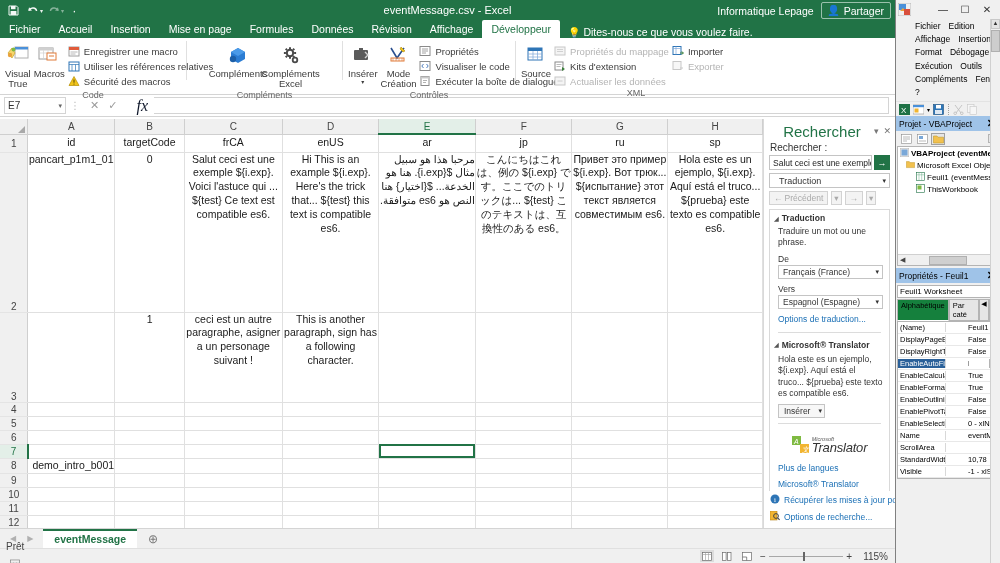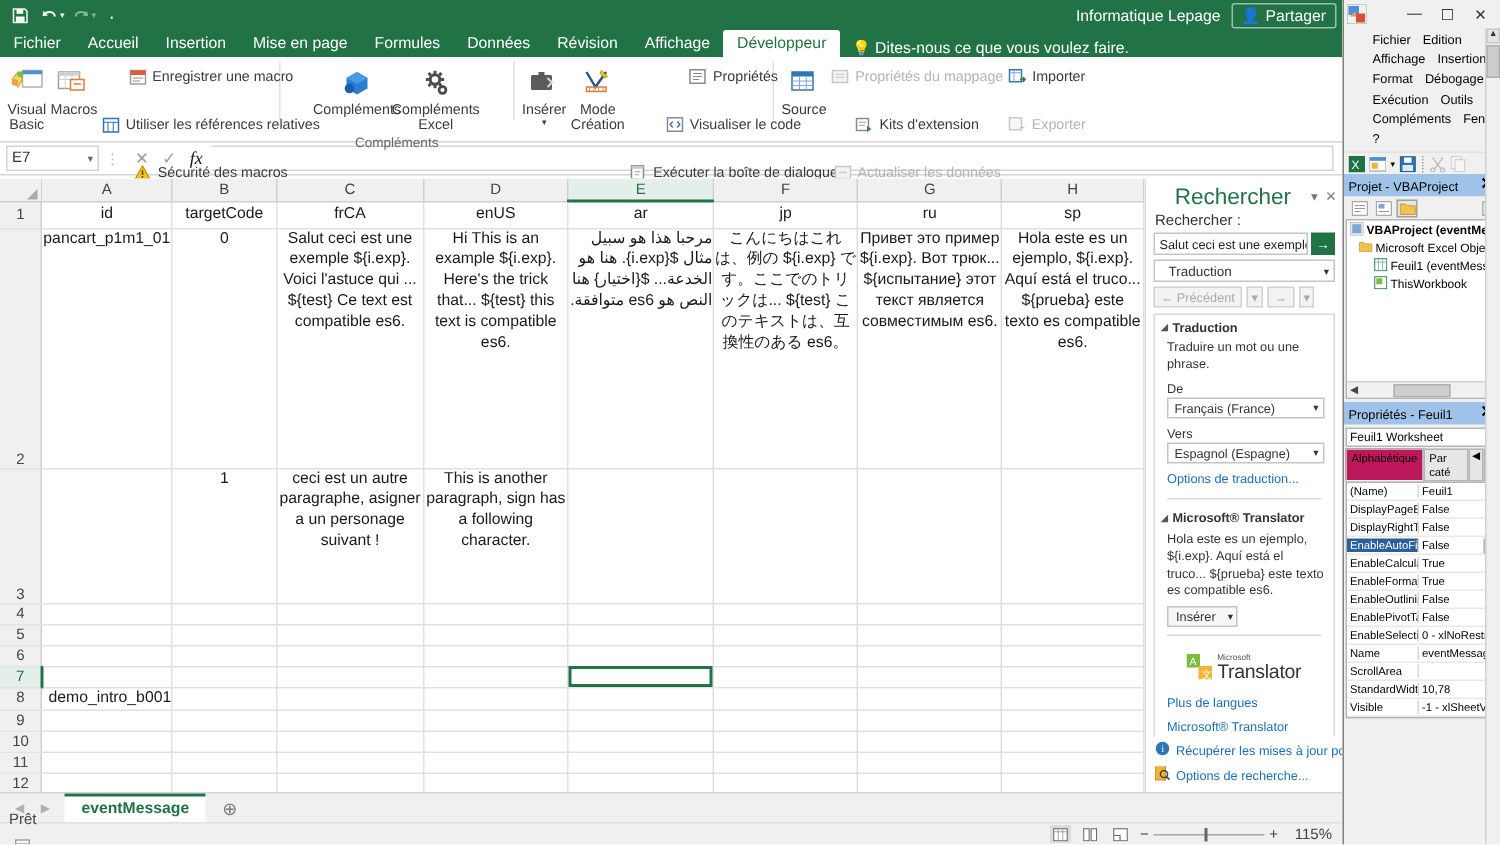--- a/index.html
+++ b/index.html
@@ -62,39 +62,39 @@
   .rgroup-label {
     text-align:center; font-size:9px; color:#666; padding-bottom:1px; height:12px;
   }
   .rgroup-sep { width:1px; background:#e0e0e0; margin:3px 0 14px 0; }
 
   .bigbtn {
     display:flex; flex-direction:column; align-items:center; width:42px;
     font-size:9.5px; color:#3b3b3b; line-height:1.08; text-align:center; padding-top:1px;
   }
   .bigbtn .gl { height:26px; display:flex; align-items:center; justify-content:center; }
-  .smallcol { display:flex; flex-direction:column; gap:18px; padding-top:2px;align-items:center; }
+  .smallcol { display:flex; flex-direction:column; gap:1px; padding-top:2px; }
   .smallbtn {
     display:flex; align-items:center; gap:4px; font-size:9.5px; color:#3b3b3b;
     height:14px; white-space:nowrap;
   }
   .smallbtn.disabled { color:#b4b4b4; }
   .ic { width:12px; height:12px; display:inline-block; flex:none; position:relative; }
 
   
   .fbar { height:22px; display:flex; align-items:center; background:#fff; border-bottom:1px solid #d4d4d4; }
   .namebox {
     width:62px; height:17px; margin-left:4px; border:1px solid #d4d4d4; background:#fff;
     display:flex; align-items:center; justify-content:space-between; padding:0 3px;
     font-size:10px; color:#333;
   }
   .nb-caret { font-size:7px; color:#666; }
   .fb-sep { color:#bbb; padding:0 4px; font-size:10px;}
   .fb-icons { display:flex; align-items:center; gap:9px; padding:0 6px; color:#9a9a9a; font-size:11px;}
-  .fx { font-style:italic; font-family:"Liberation Serif", serif; font-size:12px; color:#0f172a;}
+  .fx { font-style:italic; font-family:"Liberation Serif", serif; font-size:16px; color:#0f172a;margin-left:10px;}
   .fb-input { flex:1; height:17px; border:1px solid #d4d4d4; border-left:none; background:#fff; margin-right:6px; }
 
   
   .gridwrap { position:absolute; left:0; top:119px; width:763px; height:409px; overflow:hidden; background:#fff;}
   table.grid { border-collapse:collapse; table-layout:fixed; }
   table.grid td, table.grid th { padding:0; margin:0; }
   .corner {
     width:28px; height:15px; background:#f0f0f0; border-right:1px solid #cfcfcf; border-bottom:1px solid #cfcfcf;
     position:relative;
   }
@@ -186,21 +186,21 @@
     height:14px; border:1px solid #c4c4c4; margin:1px 6px 3px 8px; display:flex;
     align-items:center; justify-content:space-between; padding:0 3px 0 4px; font-size:8.5px;
   }
   .rs-link { color:#1a6fb5; font-size:8.5px; padding:2px 6px 4px 8px; }
   .rs-divider { height:1px; background:#dcdcdc; margin:4px 8px; }
   .rs-result { padding:2px 6px 2px 8px; font-size:8.5px; line-height:1.35; }
   .rs-insert {
     height:14px; border:1px solid #c4c4c4; background:#f7f7f7; width:47px; margin:2px 0 5px 8px;
     display:flex; align-items:center; justify-content:space-between; padding:0 2px 0 5px; font-size:8.5px;
   }
-  .tr-logo { display:flex; align-items:center; justify-content:center; gap:3px; padding:8px 0 6px 0;}
+  .tr-logo { display:flex; align-items:center; justify-content:center; gap:3px; padding:8px 0 6px 0;font-style:italic;}
   .tr-logo-txt { font-size:13px; color:#333; letter-spacing:-.2px; line-height:1;}
   .tr-ms { font-size:5.5px; color:#555; display:block; margin-bottom:-1px;}
   .rs-foot { position:absolute; left:0; bottom:0; width:132px; background:#fff; padding-bottom:3px;}
   .rs-foot-item { display:flex; align-items:center; gap:4px; padding:3px 4px 2px 6px; color:#1a6fb5; font-size:8.5px; white-space:nowrap;}
 
   
   #vba {
     position:absolute; left:895px; top:0; width:105px; height:563px;
     background:#f0f0f0; border-left:1px solid #808080; overflow:hidden; font-size:8px; color:#000;
   }
@@ -227,25 +227,25 @@
   .tnode.bold { font-weight:bold; }
   .tindent1 { padding-left:8px; }
   .tindent2 { padding-left:18px; }
   .tree-hscroll { position:absolute; left:0; bottom:0; width:100%; height:11px; background:#f0f0f0; display:flex; align-items:center; justify-content:space-between; border-top:1px solid #d0d0d0;}
   .ths-thumb { height:9px; width:38px; background:#cfcfcf; border:1px solid #b0b0b0;}
   .ths-arrow { font-size:7px; color:#444; padding:0 2px;}
 
   .prop-combo { height:13px; background:#fff; border:1px solid #b4b4b4; margin:2px 1px 1px; display:flex; align-items:center; justify-content:space-between; padding:0 2px; font-size:8px;}
   .prop-tabs { display:flex; gap:0; padding:0 1px; font-size:7.5px;}
   .ptab { border:1px solid #b4b4b4; background:#e6e6e6; padding:1px 3px; }
-  .ptab.on { background:#be185d; border-bottom:1px solid #fff;}
+  .ptab.on { background:#15803d; border-bottom:1px solid #fff;}
   .parrows { margin-left:auto; display:flex;}
   .parrow { border:1px solid #b4b4b4; background:#e6e6e6; width:10px; text-align:center; font-size:7px;}
   .ptable { background:#fff; border:1px solid #b4b4b4; margin:0 1px; font-size:7.5px; }
-  .prow { display:flex; height:12px; align-items:center; border-bottom:1px solid #e8e8e8;}
+  .prow { display:flex; height:12px; align-items:center; border-bottom:1px solid #e8e8e8;gap:20px;}
   .pk { width:48px; padding-left:2px; border-right:1px solid #d8d8d8; overflow:hidden; white-space:nowrap;}
   .pv { flex:1; padding-left:2px; overflow:hidden; white-space:nowrap; }
   .prow.sel .pk { background:#2a6099; color:#fff; }
   .prow.sel .pv { background:#fff; }
   .pv-caret { width:9px; border:1px solid #b4b4b4; background:#e6e6e6; text-align:center; font-size:6px; margin-left:auto;}
   .vba-vscroll { position:absolute; right:0; top:19px; width:10px; bottom:0; background:#f0f0f0; border-left:1px solid #d0d0d0;}
   .vs-arrow { height:10px; text-align:center; font-size:6px; color:#333; background:#e4e4e4; border:1px solid #c8c8c8;}
   .vs-thumb { height:22px; background:#cdcdcd; border:1px solid #b0b0b0; margin-top:1px;}
 </style>
 </head>
@@ -273,20 +273,21 @@
         <span class="qat-caret">▾</span>
         <div class="qat-btn" style="opacity:.45">
           <svg width="12" height="11" viewBox="0 0 12 11">
               <path d="M10 5.2 C8 2 3 2.4 2.4 6" fill="none" stroke="#fff" stroke-width="1.4"></path>
               <path d="M10 2.2 L10.7 5.9 L7 5.4 Z" fill="#fff"></path>
             </svg>
         </div>
         <span class="qat-caret" style="opacity:.45">▾</span>
         <div class="qat-btn" style="font-size:13px;">·</div>
       </div>
+      <div class="title-text">eventMessage.csv - Excel</div>
     </div>
 
     <div class="tabstrip">
       <div class="tab">Fichier</div>
       <div class="tab">Accueil</div>
       <div class="tab">Insertion</div>
       <div class="tab">Mise en page</div>
       <div class="tab">Formules</div>
       <div class="tab">Données</div>
       <div class="tab">Révision</div>
@@ -312,21 +313,21 @@
           <div class="bigbtn">
             <span class="gl">
               <svg width="24" height="22" viewBox="0 0 24 22">
                   <rect x="9" y="2" width="13" height="11" fill="#fff" stroke="#b0b0b0"></rect>
                   <rect x="9" y="2" width="13" height="2.5" fill="#4a90d9"></rect>
                   <path d="M2 8 l4-5 3 5 -3 5z" fill="#f5d76e" stroke="#c9a227" stroke-width=".7"></path>
                   <circle cx="7.5" cy="4.5" r="2" fill="#7fba42"></circle>
                   <circle cx="4" cy="10" r="2.2" fill="#e8a33d"></circle>
                 </svg>
             </span>
-            <span>Visual Basic</span>
+            <span>Visual True</span>
           </div>
           <div class="bigbtn">
             <span class="gl">
               <svg width="24" height="22" viewBox="0 0 24 22">
                   <rect x="2" y="3" width="14" height="11" fill="#fff" stroke="#9e9e9e"></rect>
                   <rect x="2" y="3" width="14" height="2.5" fill="#d0d0d0"></rect>
                   <path d="M2 8h14M6.5 5.5v8.5M11 5.5v8.5" stroke="#d0d0d0" stroke-width=".7"></path>
                   <rect x="10" y="8" width="9" height="7" fill="#fff" stroke="#e07b39"></rect>
                   <path d="M12 11h5" stroke="#e07b39"></path>
                 </svg>

